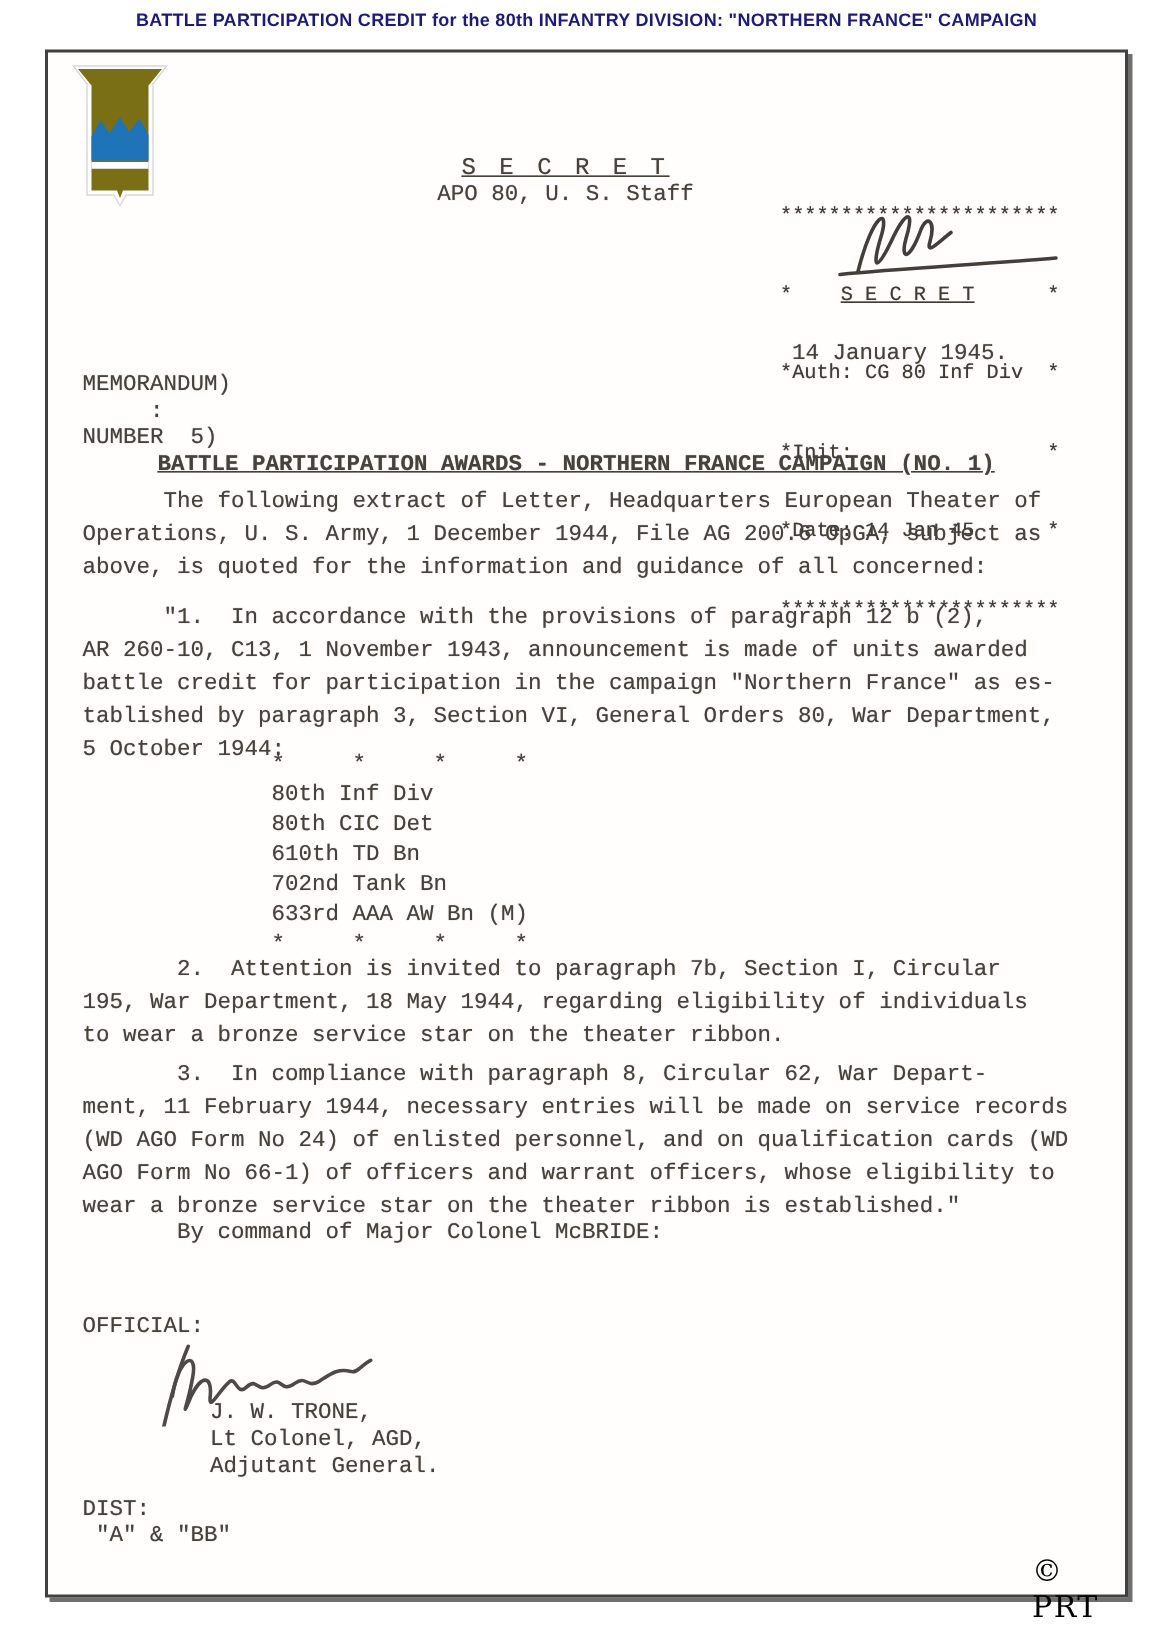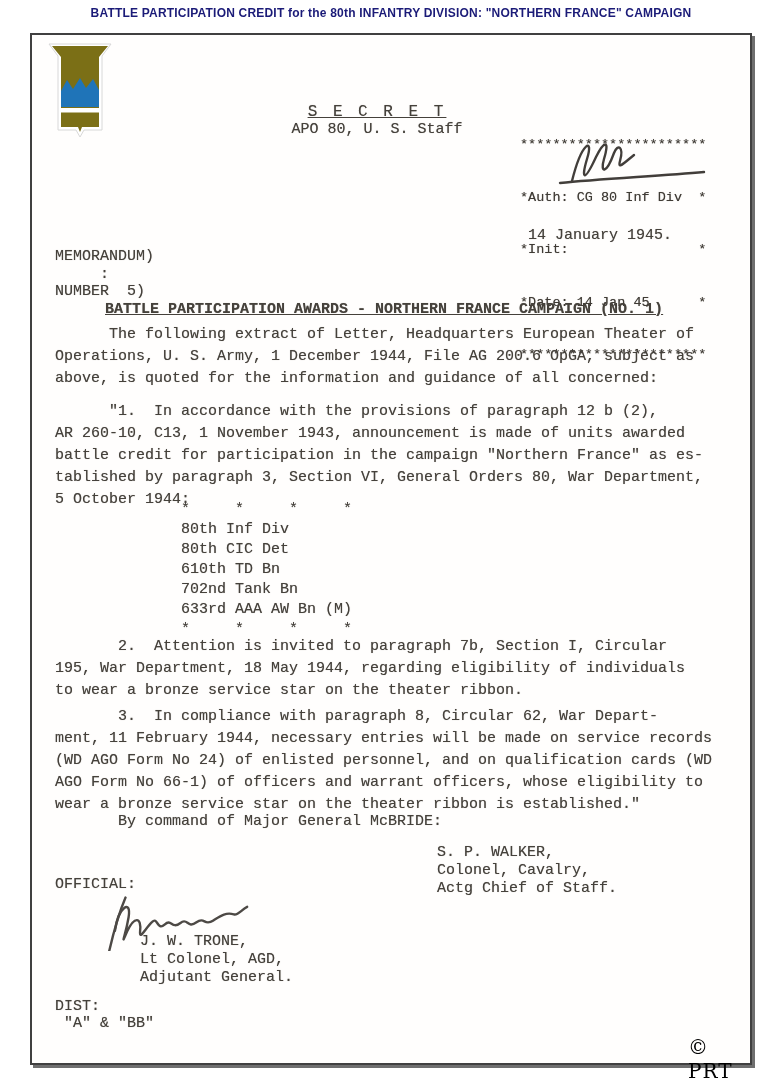--- a/index.html
+++ b/index.html
@@ -65,20 +65,21 @@
       </svg>
     </div>
 
     <div class="hq">
       <span class="secret">S E C R E T</span>
       <div class="l2">APO 80,  U. S. Staff</div>
     </div>
 
     <div class="stamp">
       <div class="srow">***********************</div>
+      <div class="srow"><span>*    </span><span class="u">S E C R E T</span><span>      *</span></div>
       <div class="srow">*Auth: CG 80 Inf Div  *</div>
       <div class="srow">*Init:                *</div>
       <div class="srow">*Date: 14 Jan 45      *</div>
       <div class="srow">***********************</div>
       <svg class="init-sig" viewBox="0 0 160 62" aria-hidden="true">
         <g fill="none" stroke="#2e2a26" stroke-width="2.4" stroke-linecap="round" opacity="0.9">
           <path d="M18,50 C28,10 40,6 33,28 C27,48 30,52 42,26 C50,10 56,8 50,28 C46,42 52,44 60,22 C64,12 70,16 66,30 C63,40 72,30 80,24"></path>
           <path d="M6,52 C45,48 105,45 150,41"></path>
         </g>
       </svg>
@@ -107,25 +108,22 @@
               633rd AAA AW Bn (M)
               *     *     *     *</pre>
     <pre class="t p2">       2.  Attention is invited to paragraph 7b, Section I, Circular
 195, War Department, 18 May 1944, regarding eligibility of individuals
 to wear a bronze service star on the theater ribbon.</pre>
     <pre class="t p3">       3.  In compliance with paragraph 8, Circular 62, War Depart-
 ment, 11 February 1944, necessary entries will be made on service records
 (WD AGO Form No 24) of enlisted personnel, and on qualification cards (WD
 AGO Form No 66-1) of officers and warrant officers, whose eligibility to
 wear a bronze service star on the theater ribbon is established."</pre>
-    <pre class="t byc">       By command of Major General McBRIDE:</pre>
+    <pre class="t byc">       By command of Major Colonel McBRIDE:</pre>
 
-    <pre class="t walker">S. P. WALKER,
-Colonel, Cavalry,
-Actg Chief of Staff.</pre>
     <div class="t official">OFFICIAL:</div>
 
     <svg class="main-sig" viewBox="0 0 210 66" aria-hidden="true">
       <g fill="none" stroke="#2e2a26" stroke-width="2.4" stroke-linecap="round" opacity="0.85" transform="rotate(-6 105 33)">
         <path d="M20,64 C26,46 34,24 44,6"></path>
         <path d="M30,38 C36,14 50,8 45,26 C40,44 33,56 42,40 C51,25 58,27 55,41 C53,51 61,38 68,33 C74,28 72,43 80,37 C88,31 86,43 96,37 C104,32 102,44 112,38 C121,33 119,43 129,38 C137,34 142,31 150,34 C154,36 158,30 164,28"></path>
       </g>
     </svg>
 
     <pre class="t trone">J. W. TRONE,

